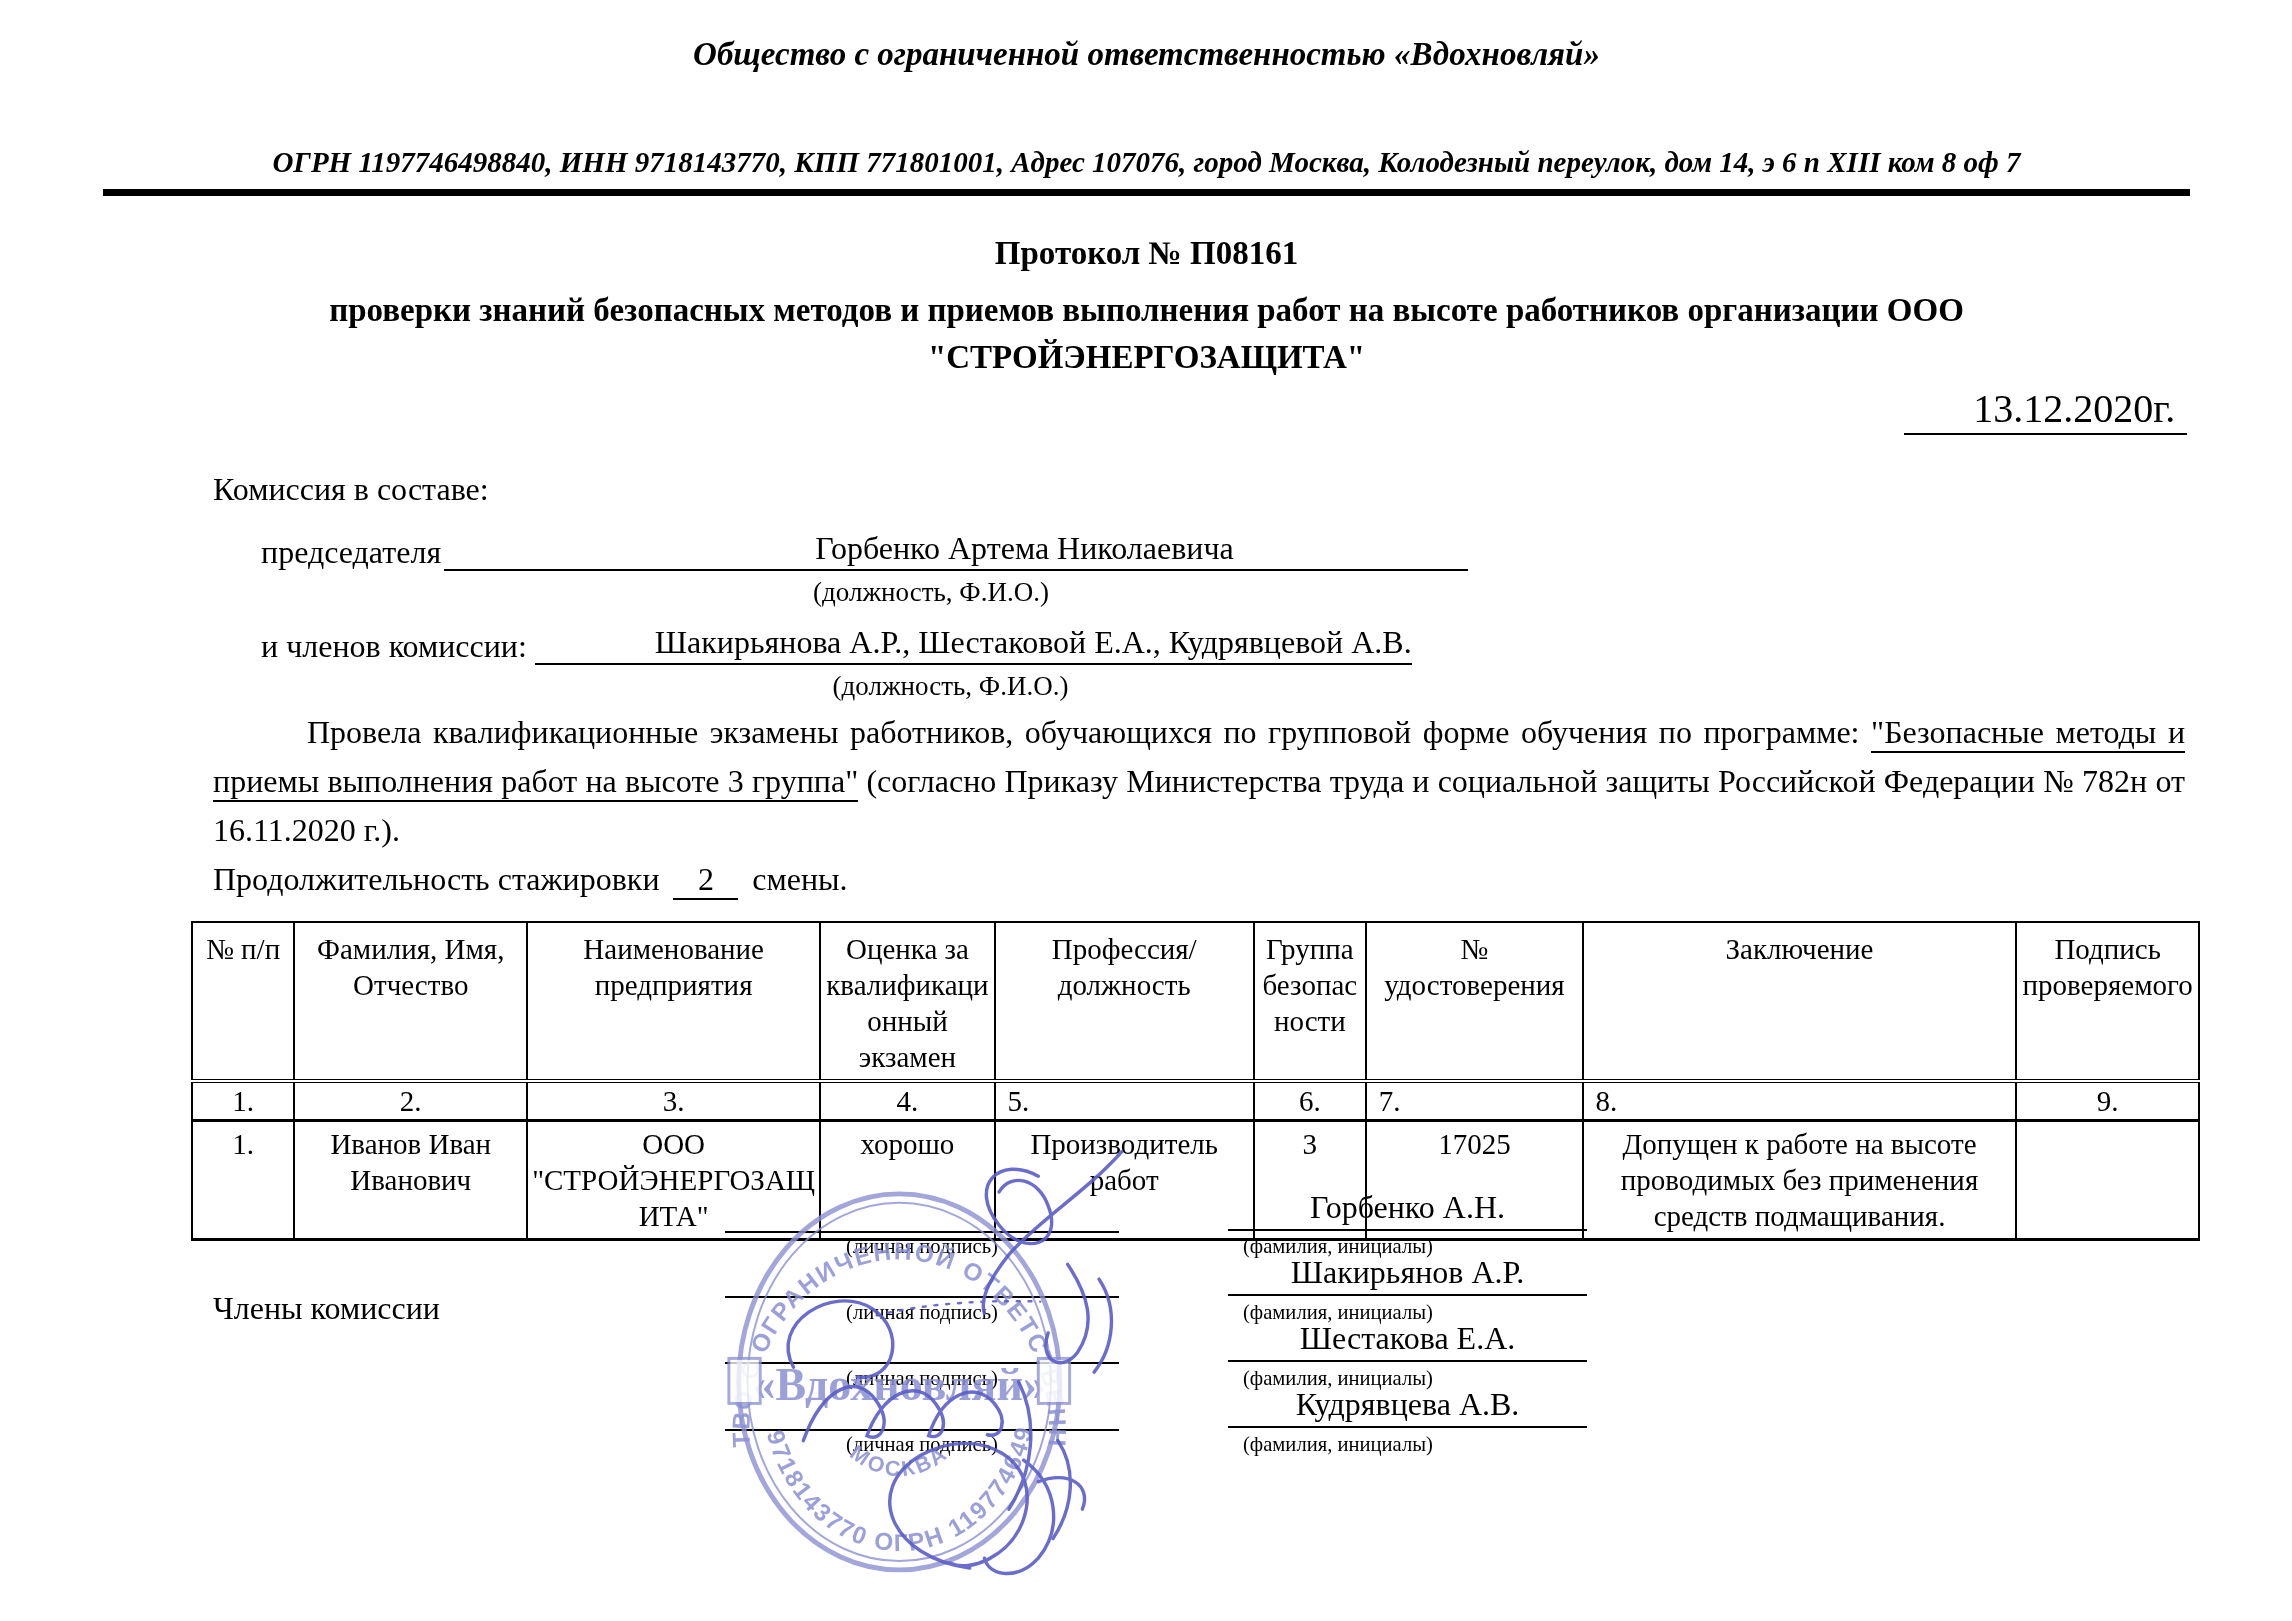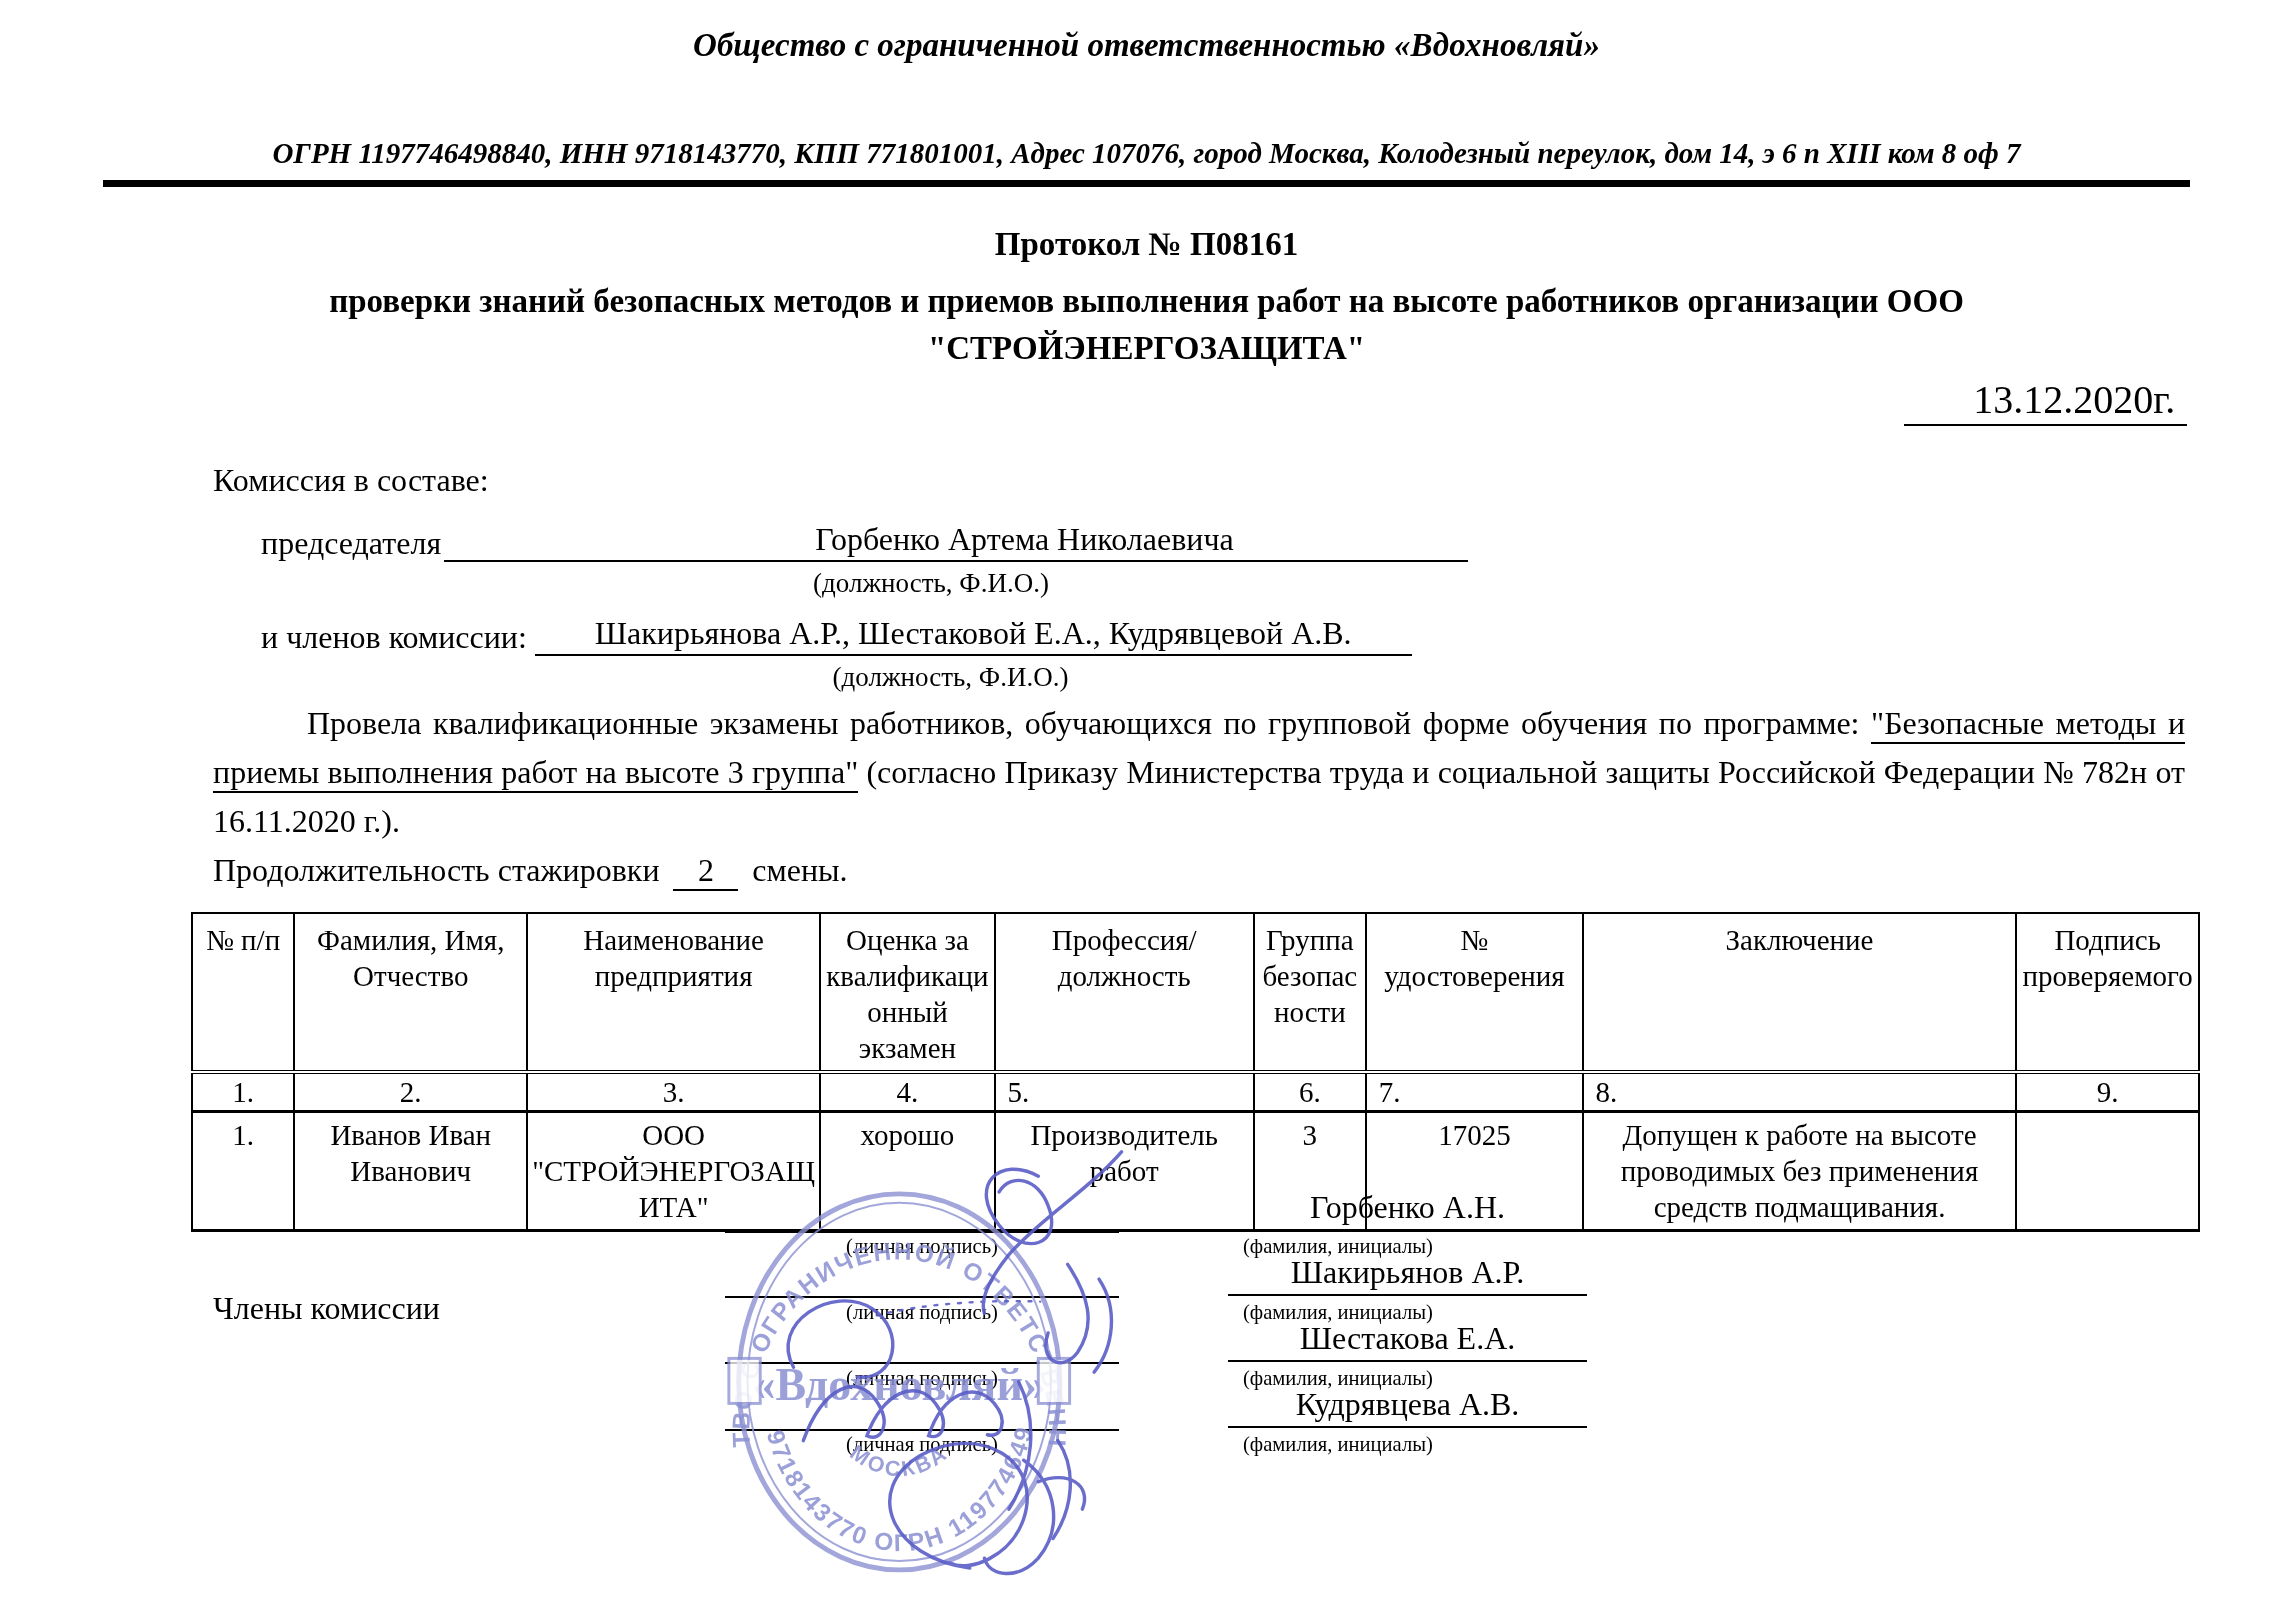--- a/index.html
+++ b/index.html
@@ -5,21 +5,21 @@
   * { margin:0; padding:0; box-sizing:border-box; }
   html,body { background:#888; }
   .page {
     position:relative;
     width:2293px; height:1621px;
     background:#ffffff;
     font-family:"Liberation Serif","DejaVu Serif",serif;
     color:#000;
     overflow:hidden;
   }
-  .header { padding-top:27px; }
+  .header { padding-top:36px; }
   .org-name {
     text-align:center; font-size:33px; font-weight:bold; font-style:italic;
   }
   .requisites {
     margin:73px 103px 0 103px;
     text-align:center; font-size:29px; font-weight:bold; font-style:italic;
     white-space:nowrap;
   }
   .header-rule {
     margin:9.8px 103px 0 103px; height:6.9px; background:#000;
@@ -32,21 +32,21 @@
   }
   .date-line { margin:3.9px 106px 0 0; text-align:right; font-size:40px; }
   .date-underline { border-bottom:2.9px solid #000; padding:0 11.8px 2px 69px; }
 
   .main { margin-left:213px; margin-right:108px; font-size:32px; }
   .commission-intro { margin-top:39px; }
   .fill-row { position:relative; margin-top:17.6px; height:49px; }
   .fill-row .row-label { display:inline-block; vertical-align:bottom;margin-left:48px; }
   .fill-line {
     display:inline-block; vertical-align:bottom;
-    border-bottom:2.9px solid #000; text-align:center; height:45px; line-height:45px;
+    border-bottom:2.9px solid #000; text-align:right; height:45px; line-height:45px;
   }
   .fill-line.chairman-line { width:1024px; margin-left:2.9px; text-align:center; padding-left:137px; }
   .fill-line.members-line  { width:877px;  margin-left:7.8px; }
   .under-hint {
     position:absolute; top:51px; font-size:27px; text-align:center;
   }
   .under-hint.chairman-hint { left:206px; width:1024px; }
   .under-hint.members-hint  { left:299px; width:877px; }
   .fill-row.members { margin-top:45px; }
 

